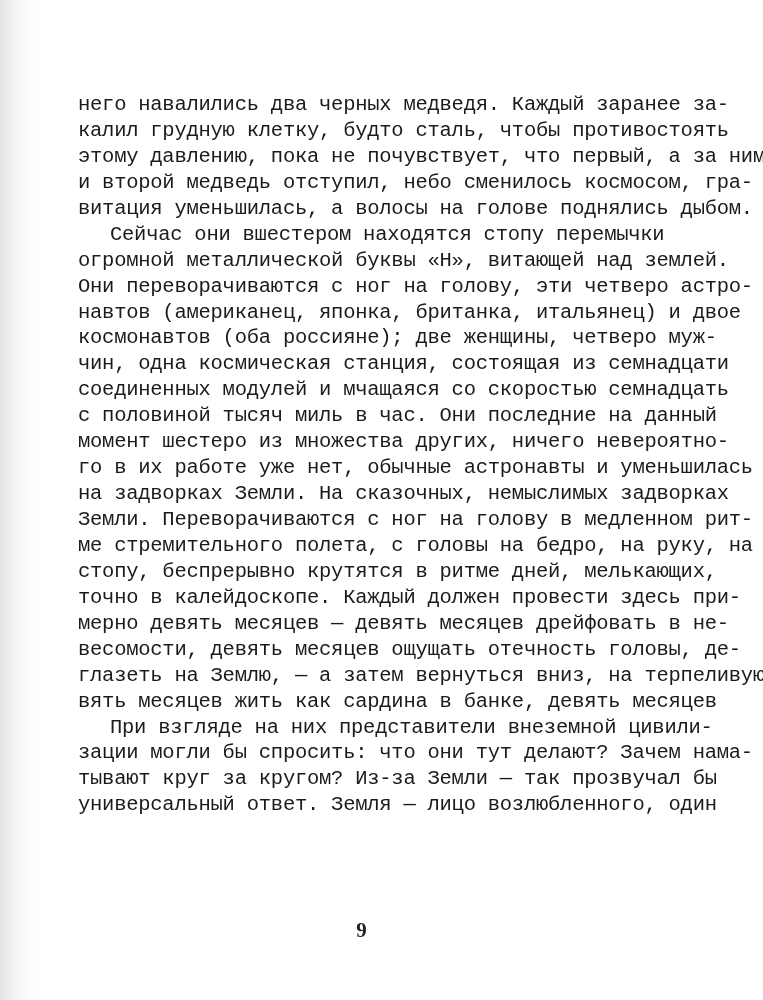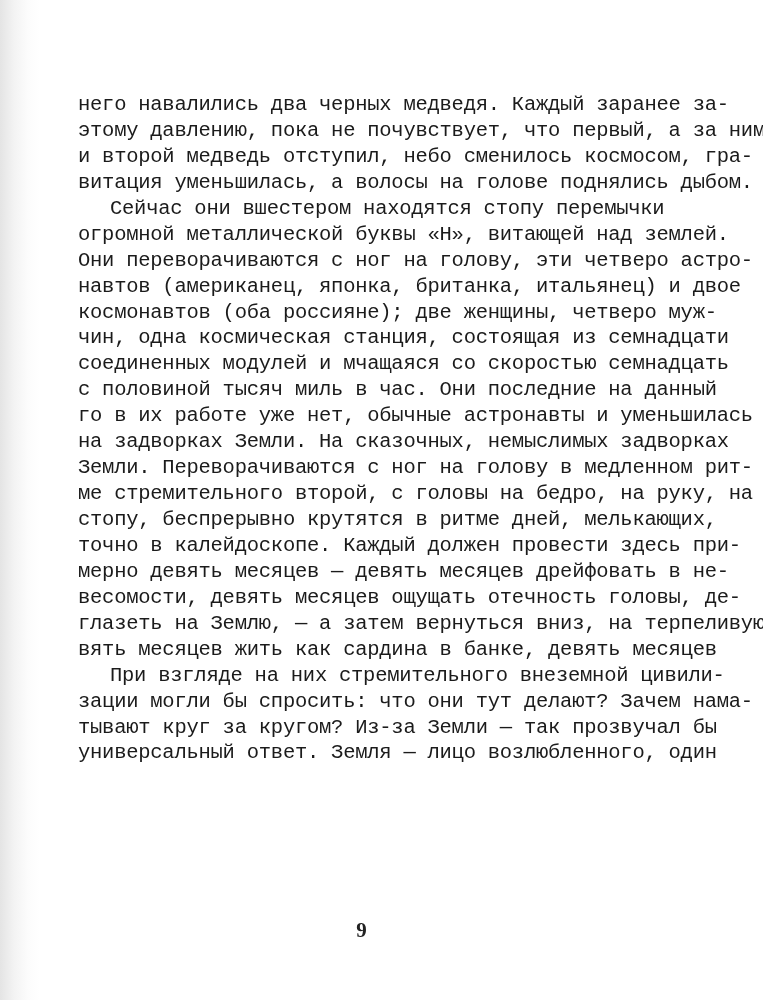--- a/index.html
+++ b/index.html
@@ -54,48 +54,50 @@
     }
   </style>
 </head>
 <body>
 
 <div class="page">
   <div class="text-block">
 
     <div>
       <span class="line">него навалились два черных медведя. Каждый заранее за-</span>
+      <span class="line">калил грудную клетку, будто сталь, чтобы противостоять</span>
       <span class="line">этому давлению, пока не почувствует, что первый, а за ним</span>
       <span class="line">и второй медведь отступил, небо сменилось космосом, гра-</span>
       <span class="line last">витация уменьшилась, а волосы на голове поднялись дыбом.</span>
     </div>
 
     <div>
       <span class="line indent">Сейчас они вшестером находятся стопу перемычки</span>
       <span class="line">огромной металлической буквы «Н», витающей над землей.</span>
       <span class="line">Они переворачиваются с ног на голову, эти четверо астро-</span>
       <span class="line">навтов (американец, японка, британка, итальянец) и двое</span>
       <span class="line">космонавтов (оба россияне); две женщины, четверо муж-</span>
       <span class="line">чин, одна космическая станция, состоящая из семнадцати</span>
       <span class="line">соединенных модулей и мчащаяся со скоростью семнадцать</span>
       <span class="line">с половиной тысяч миль в час. Они последние на данный</span>
+      <span class="line">момент шестеро из множества других, ничего невероятно-</span>
       <span class="line">го в их работе уже нет, обычные астронавты и уменьшилась</span>
       <span class="line">на задворках Земли. На сказочных, немыслимых задворках</span>
       <span class="line">Земли. Переворачиваются с ног на голову в медленном рит-</span>
-      <span class="line">ме стремительного второй, с головы на бедро, на руку, на</span>
+      <span class="line">ме стремительного полета, с головы на бедро, на руку, на</span>
       <span class="line">стопу, беспрерывно крутятся в ритме дней, мелькающих,</span>
       <span class="line">точно в калейдоскопе. Каждый должен провести здесь при-</span>
       <span class="line">мерно девять месяцев — девять месяцев дрейфовать в не-</span>
       <span class="line">весомости, девять месяцев ощущать отечность головы, де-</span>
       <span class="line">глазеть на Землю, — а затем вернуться вниз, на терпеливую</span>
       <span class="line">вять месяцев жить как сардина в банке, девять месяцев</span>
     </div>
 
     <div>
-      <span class="line indent">При взгляде на них стремительного внеземной цивили-</span>
+      <span class="line indent">При взгляде на них представители внеземной цивили-</span>
       <span class="line">зации могли бы спросить: что они тут делают? Зачем нама-</span>
       <span class="line">тывают круг за кругом? Из-за Земли — так прозвучал бы</span>
       <span class="line">универсальный ответ. Земля — лицо возлюбленного, один</span>
     </div>
 
   </div>
 
   <div class="page-number">9</div>
 </div>
 

